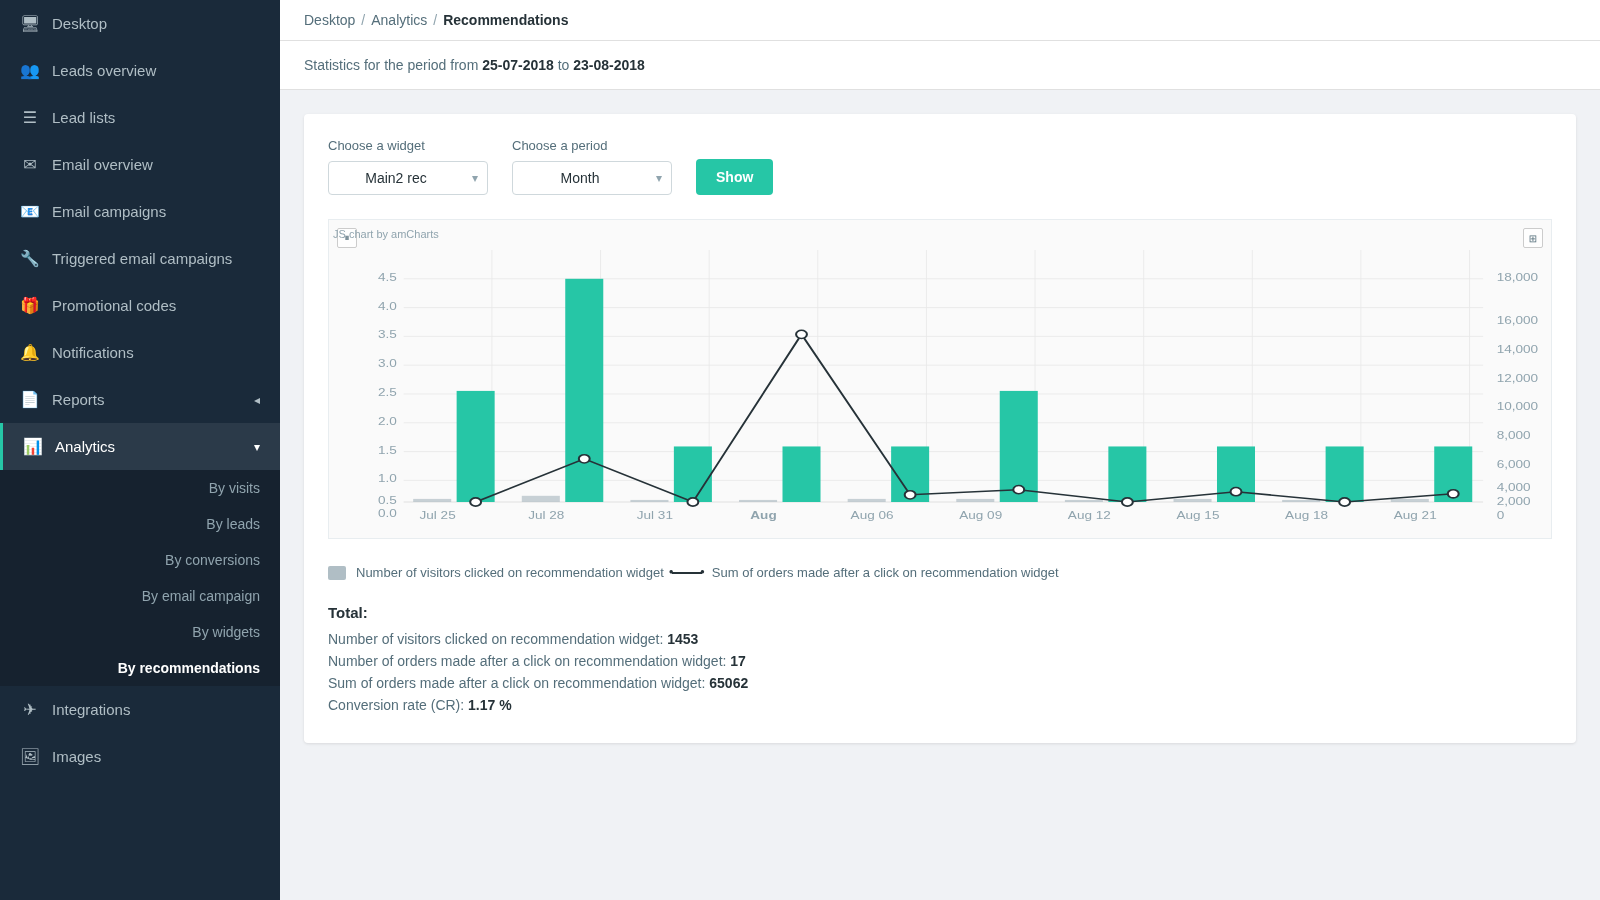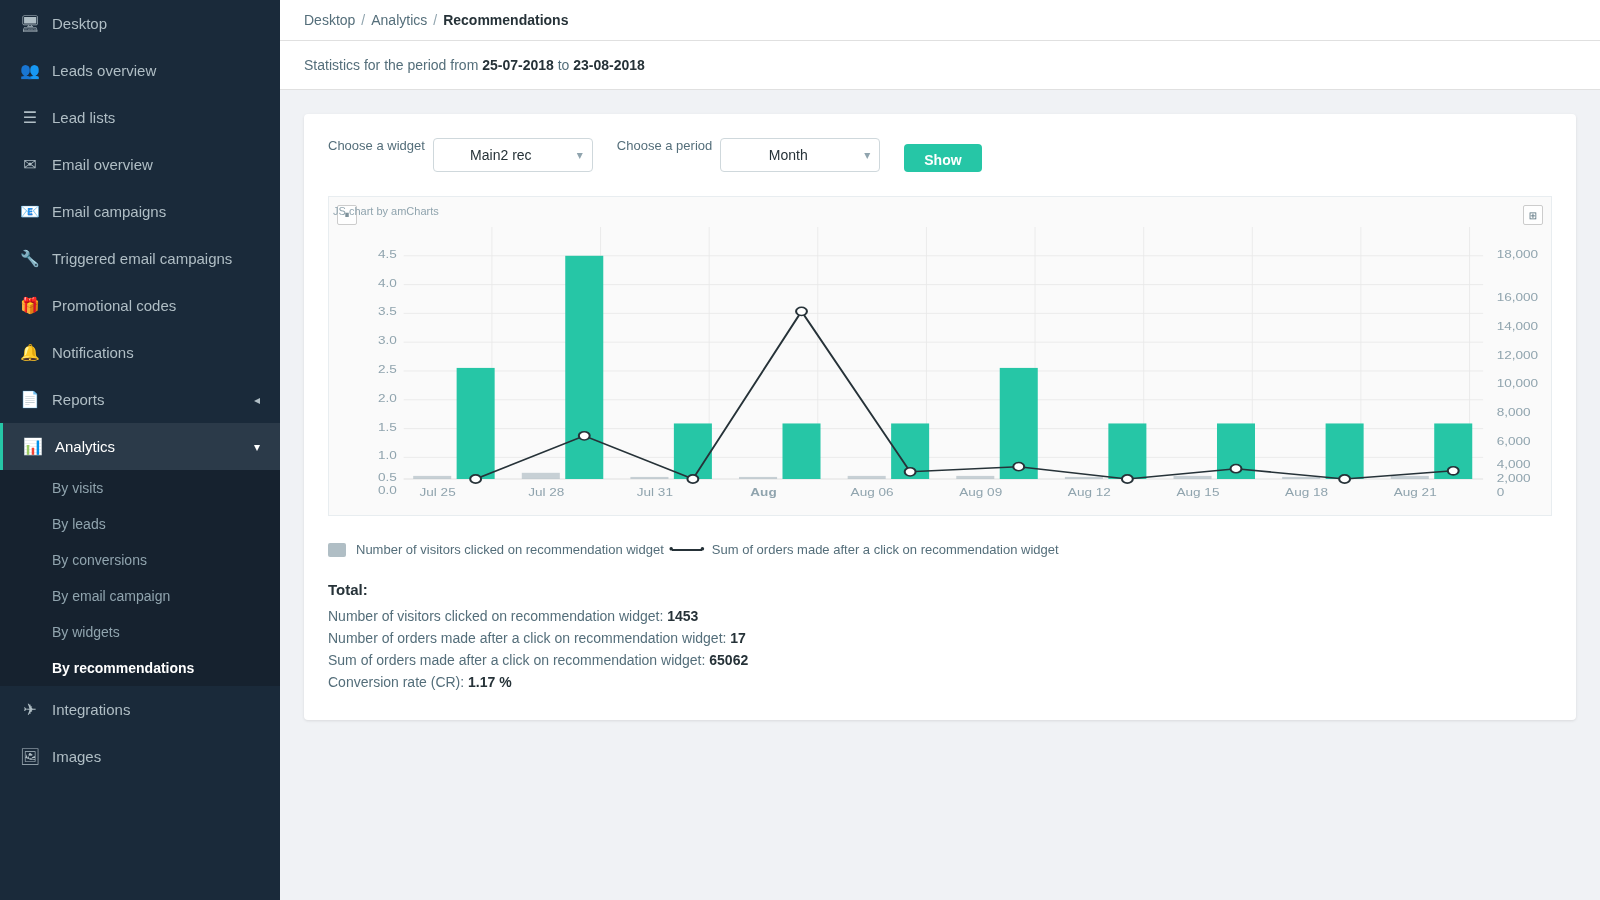--- a/index.html
+++ b/index.html
@@ -46,20 +46,21 @@
     .sidebar-subsection {
       background: #16222f;
     }
     .sidebar-subitem {
       display: flex;
       align-items: center;
       padding: 10px 20px 10px 52px;
       cursor: pointer;
       font-size: 14px;
       color: #90a4ae;
+      justify-content: flex-end;
     }
     .sidebar-subitem.active-sub { color: #fff; font-weight: 600; }
     .reports-section {
       display: flex;
       align-items: center;
       padding: 14px 20px;
       cursor: pointer;
       font-size: 15px;
       gap: 12px;
       color: #b0bec5;
@@ -114,20 +115,21 @@
     }
 
     .controls-row {
       display: flex;
       align-items: flex-end;
       gap: 24px;
       margin-bottom: 24px;
     }
     .control-group {
       display: flex;
+      flex-direction: column;
       gap: 8px;
     }
     .control-label {
       font-size: 13px;
       color: #546e7a;
       font-weight: 500;
     }
     .select-wrapper {
       position: relative;
       display: inline-block;
@@ -157,21 +159,21 @@
     }
     .show-btn {
       background: #26c6a6;
       color: #fff;
       border: none;
       border-radius: 4px;
       padding: 8px 20px;
       font-size: 14px;
       font-weight: 600;
       cursor: pointer;
-      height: 28px;
+      height: 36px;
     }
 
     
     .chart-container {
       position: relative;
       width: 100%;
       height: 320px;
       border: 1px solid #e8edf0;
       background: #fafafa;
       margin-bottom: 20px;

